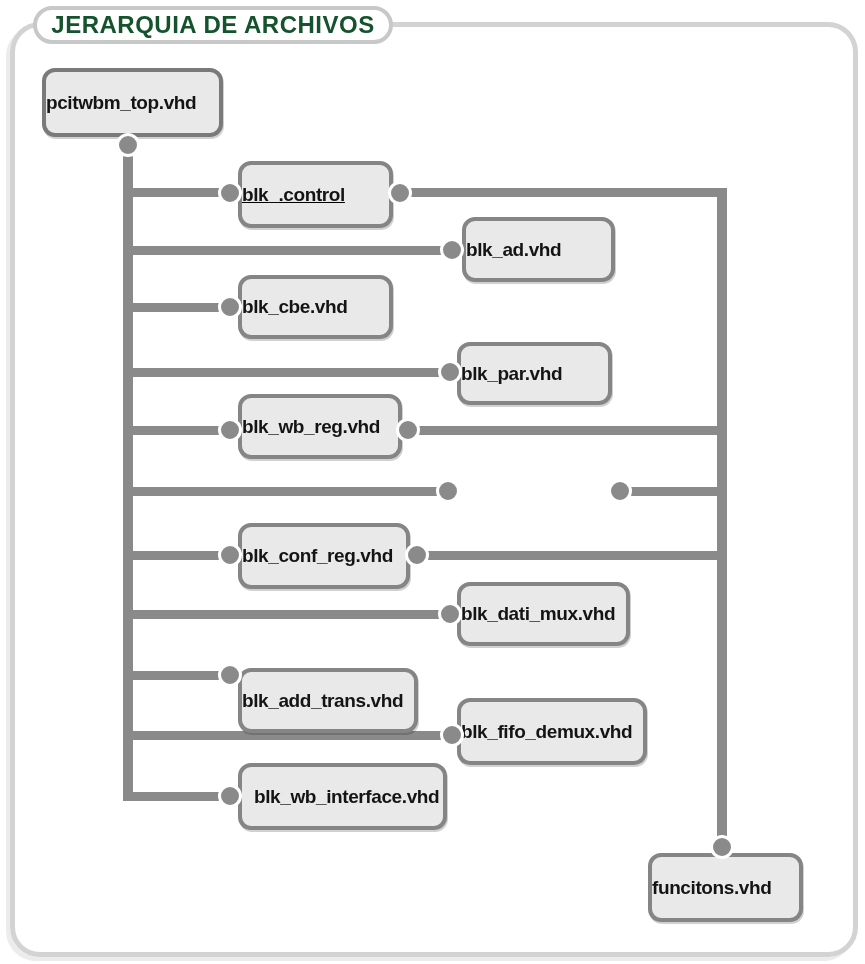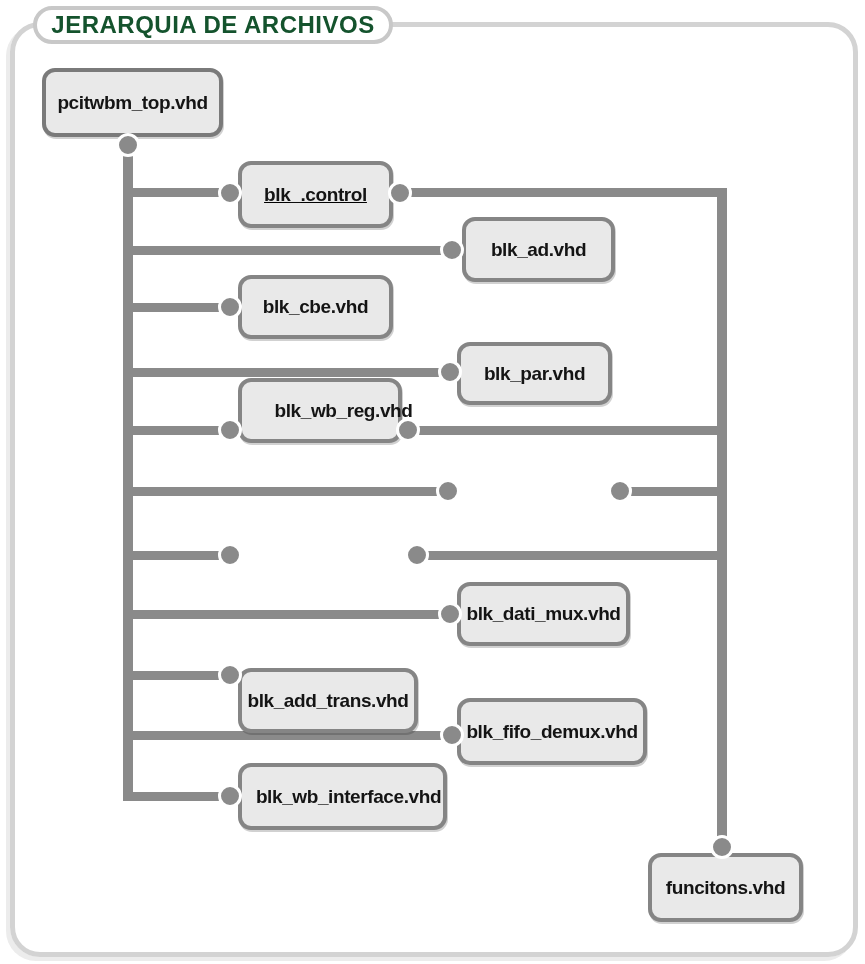--- a/index.html
+++ b/index.html
@@ -40,21 +40,21 @@
     position: absolute; width: 18px; height: 18px; border-radius: 50%;
     background: #8a8a8a; border: 3px solid #ffffff;
     transform: translate(-50%, -50%);
     z-index: 3; box-sizing: content-box;
   }
 
   
   .node {
     position: absolute; background: #e9e9e9;
     border: 4px solid #858585; border-radius: 13px;
-    display: flex; align-items: center; justify-content: center;
+    display: flex; align-items: center; justify-content: flex-start;
     z-index: 2; box-shadow: 1px 2px 0 rgba(0,0,0,0.18);
   }
   .node span {
     font-size: 19px; font-weight: bold; color: #141414;
     letter-spacing: -0.4px; white-space: nowrap;
   }
   .node.root { border-color: #7a7a7a; }
 </style>
 </head>
 <body>
@@ -113,22 +113,25 @@
   </div>
   <div class="node" style="left:462px; top:217px; width:153px; height:65px;">
     <span>blk_ad.vhd</span>
   </div>
   <div class="node" style="left:238px; top:275px; width:155px; height:64px;">
     <span>blk_cbe.vhd</span>
   </div>
   <div class="node" style="left:457px; top:342px; width:155px; height:63px;">
     <span>blk_par.vhd</span>
   </div>
-  <div class="node" style="left:238px; top:378px; width:164px; height:65px;padding-left:47px;">
+  <div class="node" style="left:238px; top:394px; width:164px; height:65px;">
     <span>blk_wb_reg.vhd</span>
+  </div>
+  <div class="node" style="left:238px; top:523px; width:172px; height:66px;">
+    <span>blk_conf_reg.vhd</span>
   </div>
   <div class="node" style="left:457px; top:582px; width:173px; height:64px;">
     <span>blk_dati_mux.vhd</span>
   </div>
   <div class="node" style="left:238px; top:668px; width:180px; height:65px;">
     <span>blk_add_trans.vhd</span>
   </div>
   <div class="node" style="left:457px; top:698px; width:190px; height:67px;">
     <span>blk_fifo_demux.vhd</span>
   </div>

